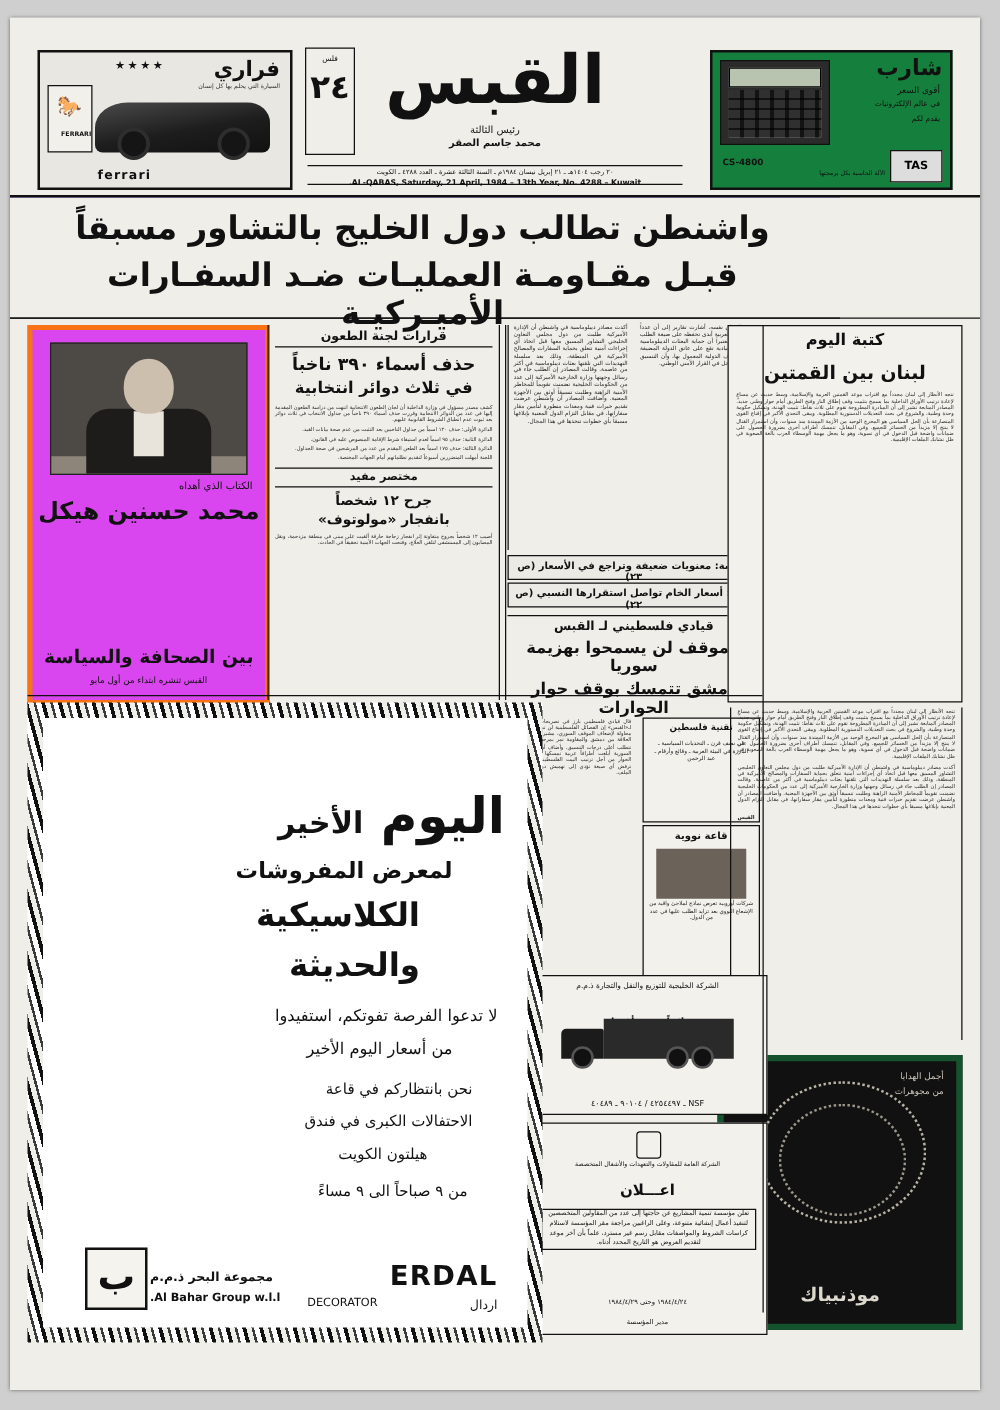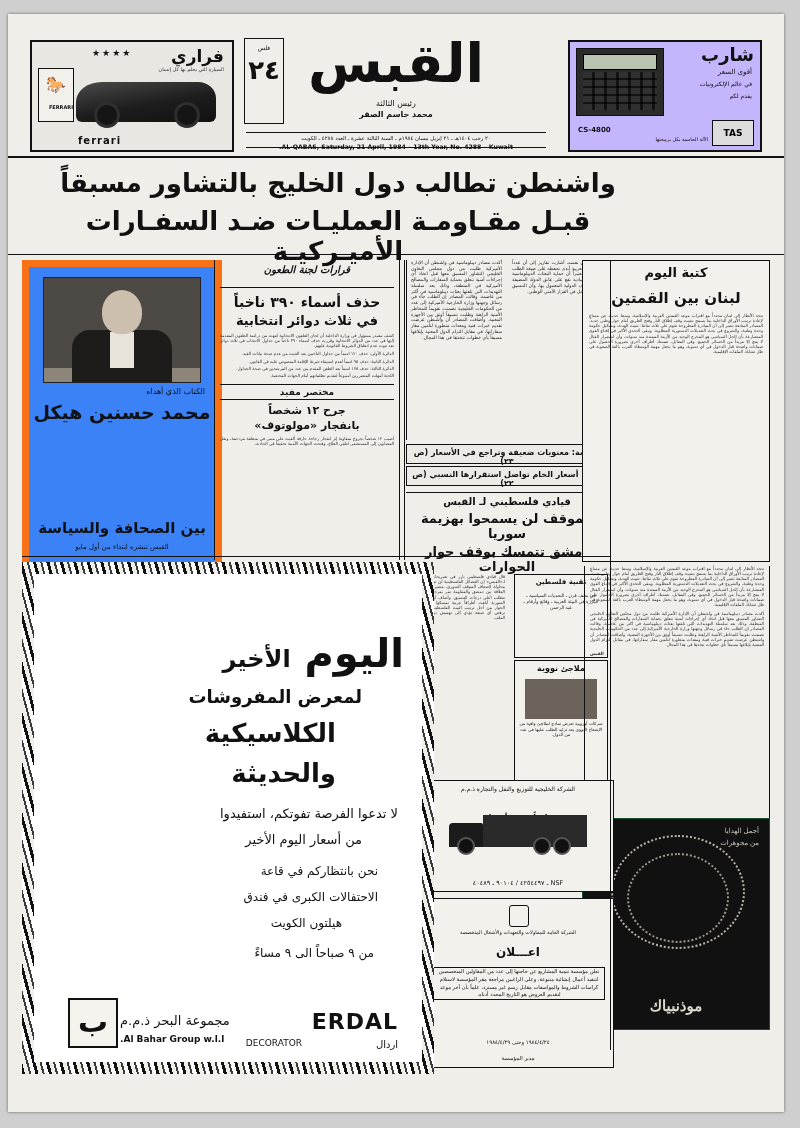--- a/index.html
+++ b/index.html
@@ -57,21 +57,21 @@
     background:linear-gradient(170deg,#4a4a4a 0%,#1d1d1d 55%,#111 100%);
     border-radius:26px 18px 6px 6px/20px 16px 6px 6px;
   }
   .ad-ferrari .wheel{position:absolute;bottom:-6px;width:20px;height:20px;border-radius:50%;background:#151515;border:3px solid #2e2e2e;}
   .ad-ferrari .logo{position:absolute;left:6px;top:26px;width:34px;height:52px;background:#f2f0eb;border:1px solid #111;}
   .ad-ferrari .logo .horse{font-size:16px;text-align:center;display:block;margin-top:6px;color:#111;}
   .ad-ferrari .logo .lbl{font-size:5px;text-align:center;color:#111;font-weight:bold;}
   .ad-ferrari .ferrari-word{position:absolute;left:46px;bottom:4px;font-size:10px;font-weight:bold;color:#111;letter-spacing:1px;}
 
   
-  .ad-sharp{position:absolute;right:22px;top:26px;width:190px;height:108px;border:2px solid #111;background:#c4b5fd;overflow:hidden;}
+  .ad-sharp{position:absolute;right:22px;top:26px;width:190px;height:108px;border:2px solid #111;background:#15803d;overflow:hidden;}
   .ad-sharp .title{position:absolute;right:6px;top:2px;font-size:18px;font-weight:bold;color:#111;}
   .ad-sharp .l1{position:absolute;right:8px;top:26px;font-size:7px;color:#111;text-align:right;}
   .ad-sharp .l2{position:absolute;right:8px;top:38px;font-size:6px;color:#111;}
   .ad-sharp .l3{position:absolute;right:8px;top:50px;font-size:6px;color:#111;}
   .ad-sharp .calc{position:absolute;left:6px;top:6px;width:86px;height:66px;background:#2b2b2b;border:1px solid #111;}
   .ad-sharp .calc .scr{position:absolute;left:6px;top:5px;width:72px;height:14px;background:#b9c4b0;border:1px solid #000;}
   .ad-sharp .calc .keys{position:absolute;left:6px;top:23px;width:74px;height:38px;
      background:
       repeating-linear-gradient(90deg,#6f6f6f 0 9px,#2b2b2b 9px 12px),
       repeating-linear-gradient(0deg,#6f6f6f 0 6px,#2b2b2b 6px 8px);
@@ -79,21 +79,21 @@
   .ad-sharp .model{position:absolute;left:8px;bottom:16px;font-size:7px;color:#111;font-weight:bold;}
   .ad-sharp .tas{position:absolute;right:6px;bottom:4px;width:40px;height:24px;border:1px solid #111;background:#ddd;font-size:9px;font-weight:bold;text-align:center;line-height:24px;}
   .ad-sharp .note{position:absolute;right:52px;bottom:8px;font-size:5px;color:#111;width:120px;text-align:right;}
 
   
   .headline-zone{position:absolute;left:0;top:142px;width:664px;height:96px;border-top:2px solid #8b5cf6;border-bottom:1px solid #111;}
   .hl1{position:absolute;right:14px;top:10px;width:640px;text-align:center;font-size:26px;font-weight:bold;color:#111;}
   .hl2{position:absolute;right:14px;top:48px;width:640px;text-align:center;font-size:26px;font-weight:bold;color:#111;}
 
   
-  .feature{position:absolute;left:14px;top:246px;width:186px;height:296px;border:7px solid #f97316;background:#3b82f6;}
+  .feature{position:absolute;left:14px;top:246px;width:186px;height:296px;border:4px solid #f97316;background:#d946ef;}
   .photo{position:absolute;left:14px;top:10px;width:156px;height:104px;background:#4d4a46;overflow:hidden;border:1px solid #222;}
   .photo .head{position:absolute;left:58px;top:12px;width:40px;height:44px;border-radius:50% 50% 45% 45%;background:#cdbfae;}
   .photo .body{position:absolute;left:28px;top:52px;width:100px;height:52px;background:#1e1c1a;border-radius:18px 18px 0 0;}
   .photo .shirt{position:absolute;left:66px;top:54px;width:24px;height:36px;background:#e8e4dc;}
   .photo .desk{position:absolute;left:0;bottom:0;width:156px;height:14px;background:#8d8579;}
   .feat-l1{position:absolute;right:10px;top:120px;font-size:8px;color:#111;}
   .feat-l2{position:absolute;left:0;top:134px;width:186px;text-align:center;font-size:19px;font-weight:bold;color:#111;}
   .feat-body{position:absolute;left:10px;top:162px;width:166px;font-size:8.5px;line-height:1.55;color:#111;text-align:center;font-weight:bold;}
   .feat-l3{position:absolute;left:0;top:252px;width:186px;text-align:center;font-size:15px;font-weight:bold;color:#111;}
   .feat-credit{position:absolute;left:0;top:276px;width:186px;text-align:center;font-size:7px;color:#111;}
@@ -112,35 +112,35 @@
   .bigad .ln3{position:absolute;right:86px;top:144px;font-size:26px;font-weight:bold;color:#111;}
   .bigad .ln4{position:absolute;right:86px;top:184px;font-size:26px;font-weight:bold;color:#111;}
   .bigad .ln5{position:absolute;right:24px;top:232px;font-size:13px;color:#111;}
   .bigad .ln6{position:absolute;right:60px;top:258px;font-size:13px;color:#111;}
   .bigad .ln7{position:absolute;right:44px;top:290px;font-size:12px;color:#111;}
   .bigad .ln8{position:absolute;right:44px;top:316px;font-size:12px;color:#111;}
   .bigad .ln9{position:absolute;right:80px;top:342px;font-size:12px;color:#111;}
   .bigad .ln10{position:absolute;right:48px;top:372px;font-size:12px;color:#111;}
   .bigad .logo{position:absolute;left:34px;bottom:14px;width:46px;height:46px;border:2px solid #111;background:#f5f3ee;}
   .bigad .logo .g{font-size:30px;font-weight:bold;text-align:center;display:block;line-height:44px;color:#111;}
-  .bigad .bahar{position:absolute;left:86px;bottom:34px;font-size:13px;font-weight:normal;color:#111;}
+  .bigad .bahar{position:absolute;left:86px;bottom:34px;font-size:10px;font-weight:bold;color:#111;}
   .bigad .baharen{position:absolute;left:86px;bottom:18px;font-size:9px;font-weight:bold;color:#111;}
   .bigad .erdal{position:absolute;right:24px;bottom:28px;font-size:22px;font-weight:bold;color:#111;letter-spacing:1px;}
   .bigad .erdalar{position:absolute;right:24px;bottom:12px;font-size:10px;color:#111;}
   .bigad .deco{position:absolute;right:120px;bottom:14px;font-size:9px;color:#111;}
 
   
   .artcol{position:absolute;box-sizing:border-box;}
 
   
   .today{position:absolute;right:14px;top:246px;width:186px;height:300px;border:1px solid #111;background:#f3f1ec;}
   .today .cap{position:absolute;left:0;top:4px;width:186px;text-align:center;font-size:13px;font-weight:bold;color:#111;}
   .today .cap2{position:absolute;left:0;top:28px;width:186px;text-align:center;font-size:15px;font-weight:bold;color:#111;}
 
-  .necklace{position:absolute;right:14px;top:804px;width:186px;height:210px;background:#111;overflow:hidden;border:1px solid #14532d;font-family:Liberation Serif, serif;}
+  .necklace{position:absolute;right:14px;top:830px;width:186px;height:210px;background:#111;overflow:hidden;border:5px solid #14532d;}
   .necklace .chain{position:absolute;left:28px;top:16px;width:130px;height:110px;border:2px dotted #b9b3a6;border-radius:50%;}
   .necklace .chain2{position:absolute;left:44px;top:34px;width:98px;height:86px;border:2px dotted #9b958a;border-radius:50%;}
   .necklace .brand{position:absolute;left:0;bottom:14px;width:186px;text-align:center;font-size:15px;font-weight:bold;color:#ddd8cd;}
   .necklace .t1{position:absolute;right:10px;top:8px;font-size:7px;color:#cdc7bb;}
   .necklace .t2{position:absolute;right:10px;top:20px;font-size:7px;color:#cdc7bb;}
 
   .truckad{position:absolute;left:414px;top:766px;width:190px;height:110px;border:1px solid #111;background:#f3f1ec;}
   .truckad .t1{position:absolute;left:0;top:4px;width:190px;text-align:center;font-size:6px;color:#111;}
   .truckad .t2{position:absolute;left:0;top:32px;width:190px;text-align:center;font-size:8px;font-weight:bold;color:#111;}
   .truckad .truck{position:absolute;left:26px;top:34px;width:140px;height:40px;}
@@ -238,21 +238,21 @@
         <div class="shirt"></div>
         <div class="head"></div>
       </div>
       <div class="feat-l1">الكتاب الذي أهداه</div>
       <div class="feat-l2">محمد حسنين هيكل</div>
       <div class="feat-l3">بين الصحافة والسياسة</div>
       <div class="feat-credit">القبس تنشره ابتداء من أول مايو</div>
     </div>
 
     <div class="artcol" style="left:206px;top:246px;width:186px;height:300px;border-right:1px solid #111;border-left:1px solid #111;padding:0 5px;">
-      <div class="smallhead" style="margin-top:4px;border-bottom:1px solid #111;padding-bottom:12px;font-style:italic;">قرارات لجنة الطعون</div>
+      <div class="smallhead" style="margin-top:4px;border-bottom:1px solid #111;padding-bottom:2px;">قرارات لجنة الطعون</div>
       <div class="midhead" style="margin-top:6px;font-size:14px;">حذف أسماء ٣٩٠ ناخباً</div>
       <div class="midhead" style="margin-top:3px;font-size:13px;">في ثلاث دوائر انتخابية</div>
       <div class="tiny" style="margin-top:5px;">كشف مصدر مسؤول في وزارة الداخلية أن لجان الطعون الانتخابية انتهت من دراسة الطعون المقدمة إليها في عدد من الدوائر الانتخابية وقررت حذف أسماء ٣٩٠ ناخباً من جداول الانتخاب في ثلاث دوائر بعد ثبوت عدم انطباق الشروط القانونية عليهم.</div>
       <div class="tiny" style="margin-top:3px;">الدائرة الأولى: حذف ١٢٠ اسماً من جداول الناخبين بعد التثبت من عدم صحة بيانات القيد.</div>
       <div class="tiny" style="margin-top:2px;">الدائرة الثانية: حذف ٩٥ اسماً لعدم استيفاء شرط الإقامة المنصوص عليه في القانون.</div>
       <div class="tiny" style="margin-top:2px;">الدائرة الثالثة: حذف ١٧٥ اسماً بعد الطعن المقدم من عدد من المرشحين في صحة الجداول.</div>
       <div class="tiny" style="margin-top:2px;">اللجنة أمهلت المتضررين أسبوعاً لتقديم تظلماتهم أمام الجهات المختصة.</div>
       <div class="smallhead" style="margin-top:6px;border-top:1px solid #111;border-bottom:1px solid #111;padding:2px 0;font-size:9px;">مختصر مفيد</div>
       <div class="midhead" style="margin-top:4px;font-size:11px;">جرح ١٢ شخصاً</div>
       <div class="midhead" style="margin-top:2px;font-size:11px;">بانفجار «مولوتوف»</div>
@@ -281,21 +281,21 @@
     <div class="artcol" style="left:408px;top:560px;width:92px;height:200px;padding:0 3px;">
       <div class="tiny">قال قيادي فلسطيني بارز في تصريحات خاصة لـ«القبس» إن الفصائل الفلسطينية لن تسمح بأي محاولة لإضعاف الموقف السوري، مشيراً إلى أن العلاقة بين دمشق والمقاومة تمر بمرحلة دقيقة تتطلب أعلى درجات التنسيق. وأضاف أن القيادة السورية أبلغت أطرافاً عربية تمسكها بمواصلة الحوار من أجل ترتيب البيت الفلسطيني، لكنها ترفض أي صيغة تؤدي إلى تهميش دورها في الملف.</div>
     </div>
 
     <div class="palbox">
       <div class="h">تقنية فلسطين</div>
       <div class="b">في نصف قرن ـ التحديات السياسية ـ البارزة في البيئة العربية ـ وقائع وأرقام ـ عبد الرحمن</div>
     </div>
 
     <div class="nuclear">
-      <div class="h">ملاجئ نووية</div>
+      <div class="h">قاعة نووية</div>
       <div class="img"></div>
       <div class="cap">شركات أوروبية تعرض نماذج لملاجئ واقية من الإشعاع النووي بعد تزايد الطلب عليها في عدد من الدول.</div>
     </div>
 
     <div class="today">
       <div class="cap">كتبة اليوم</div>
       <div class="cap2">لبنان بين القمتين</div>
       <div class="tiny" style="position:absolute;left:6px;top:52px;width:174px;">تتجه الأنظار إلى لبنان مجدداً مع اقتراب موعد القمتين العربية والإسلامية، وسط حديث عن مساعٍ لإعادة ترتيب الأوراق الداخلية بما يسمح بتثبيت وقف إطلاق النار وفتح الطريق أمام حوار وطني جديد. المصادر المتابعة تشير إلى أن المبادرة المطروحة تقوم على ثلاث نقاط: تثبيت الهدنة، وتشكيل حكومة وحدة وطنية، والشروع في بحث التعديلات الدستورية المطلوبة. ويبقى التحدي الأكبر في إقناع القوى المتصارعة بأن الحل السياسي هو المخرج الوحيد من الأزمة الممتدة منذ سنوات، وأن استمرار القتال لا ينتج إلا مزيداً من الخسائر للجميع. وفي المقابل، تتمسك أطراف أخرى بضرورة الحصول على ضمانات واضحة قبل الدخول في أي تسوية، وهو ما يجعل مهمة الوسطاء العرب بالغة الصعوبة في ظل تشابك الملفات الإقليمية.</div>
     </div>
     <div class="artcol" style="right:14px;top:552px;width:186px;height:266px;padding:0 5px;border-right:1px solid #111;border-left:1px solid #111;">

